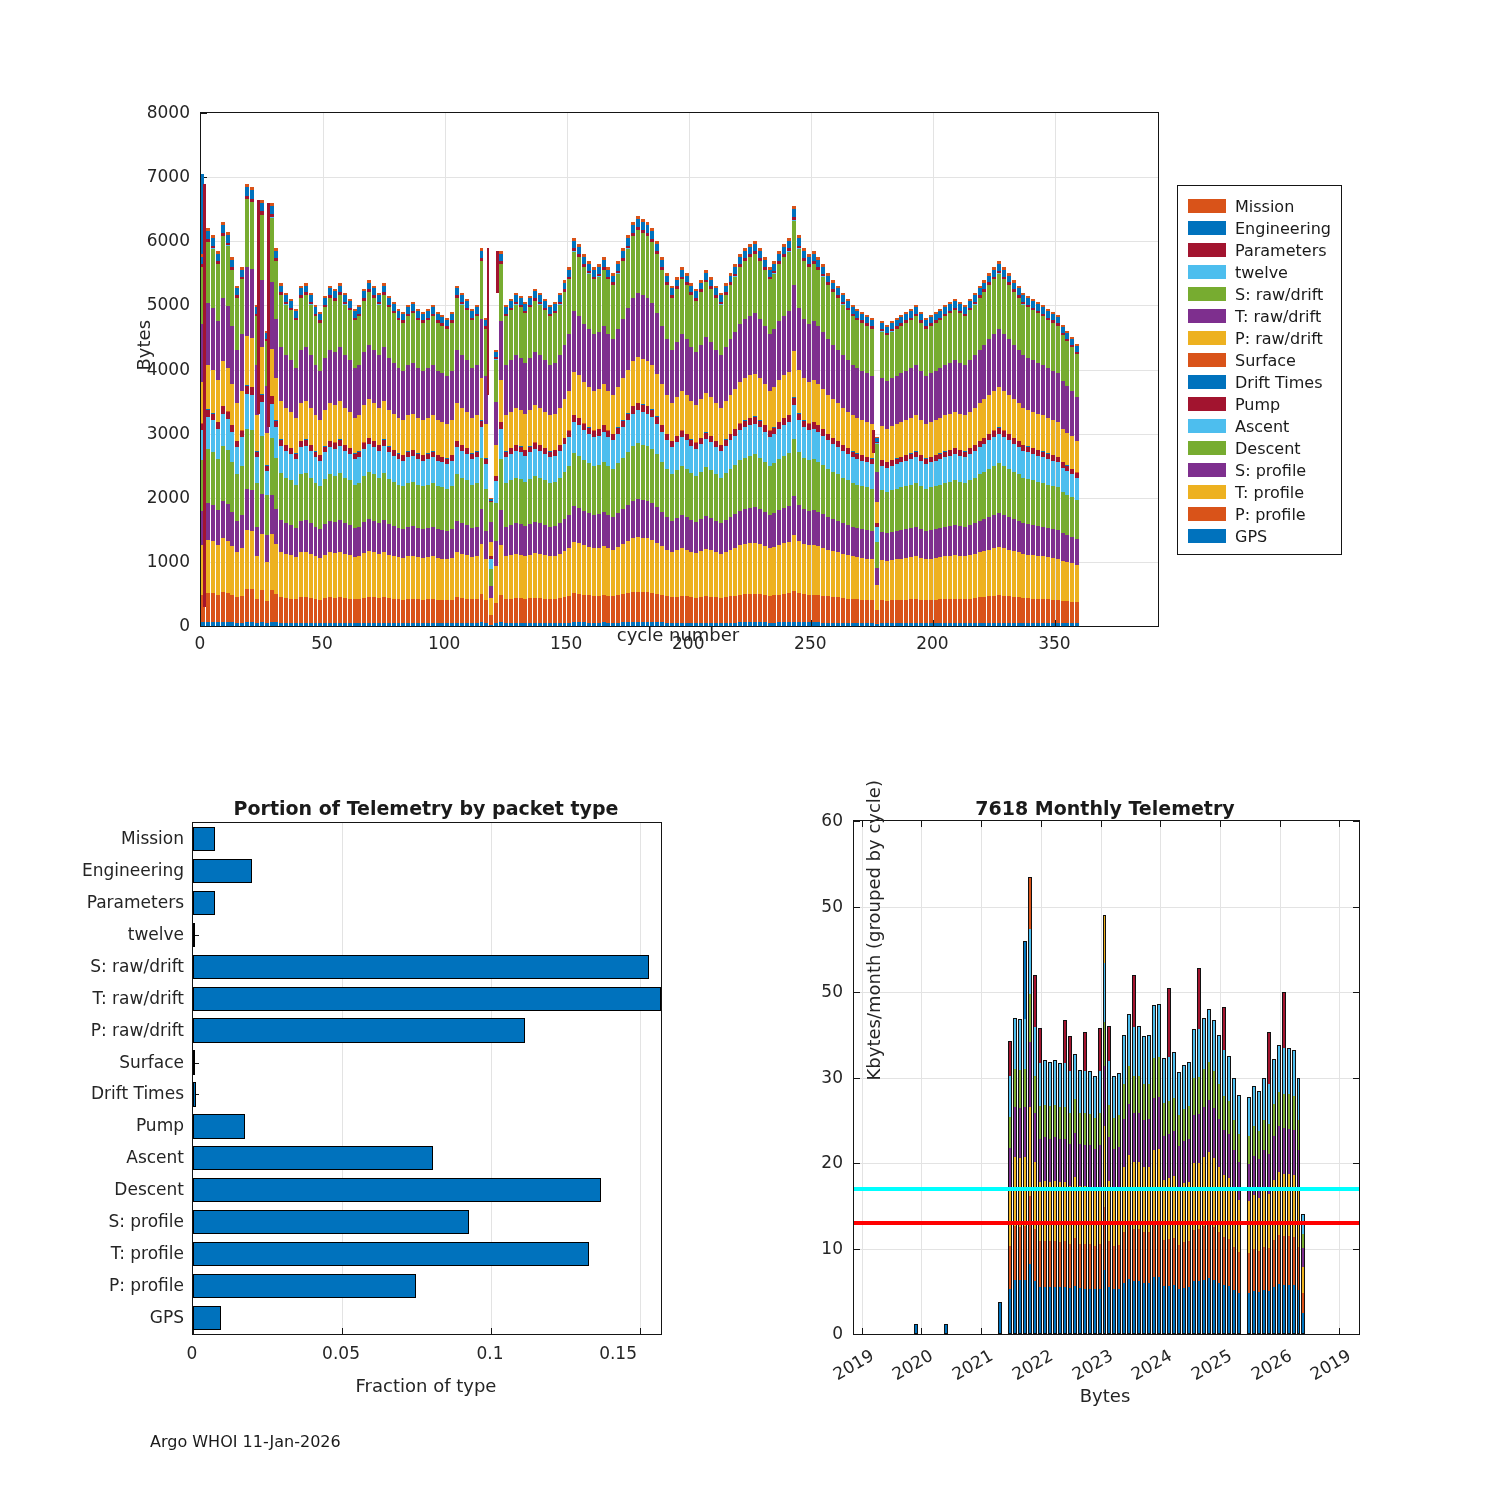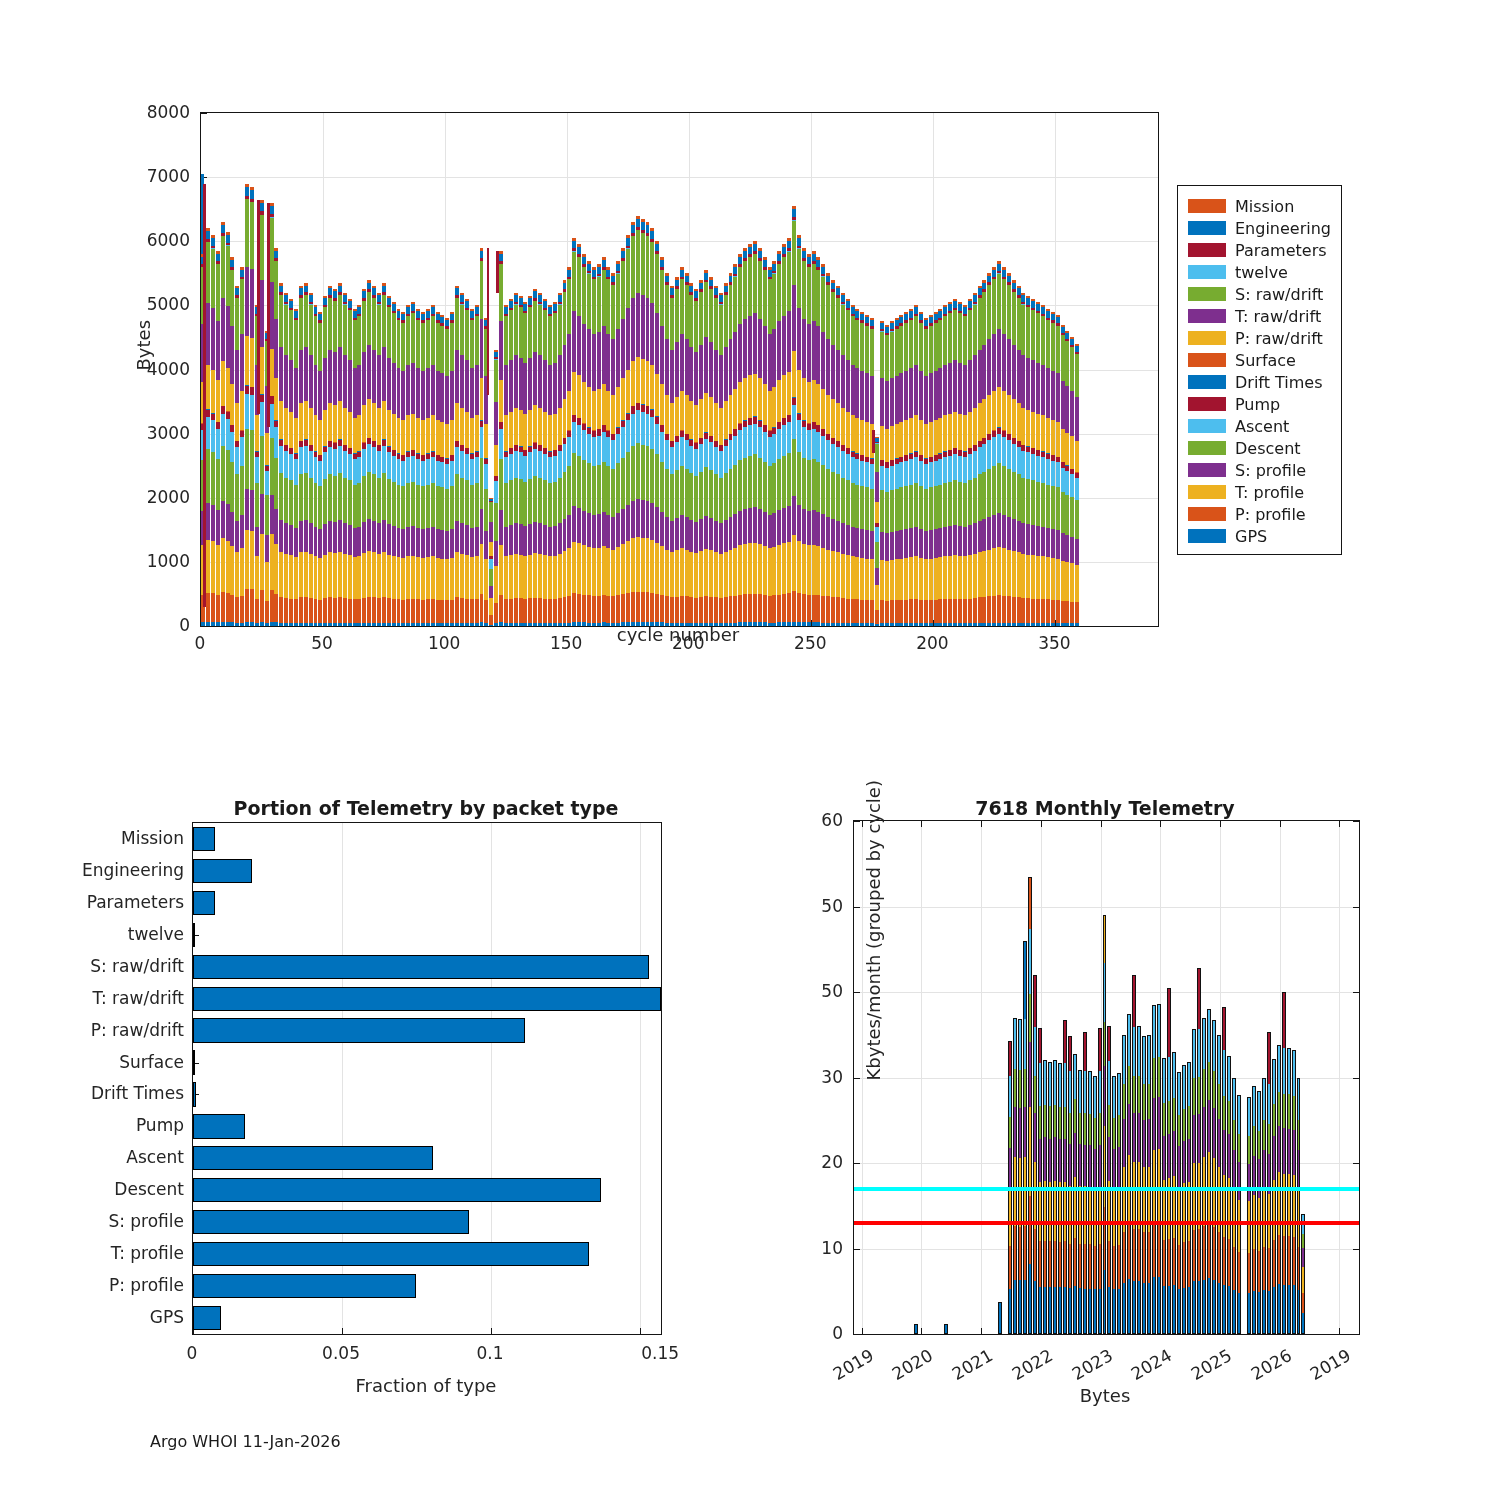--- a/index.html
+++ b/index.html
@@ -396,21 +396,21 @@
       <div class="ticklab" style="left: 20px; top: 1179.28px; width: 164px; text-align: right;">Descent</div>
       <div class="ticklab" style="left: 20px; top: 1211.22px; width: 164px; text-align: right;">S: profile</div>
       <div class="ticklab" style="left: 20px; top: 1243.16px; width: 164px; text-align: right;">T: profile</div>
       <div class="ticklab" style="left: 20px; top: 1275.09px; width: 164px; text-align: right;">P: profile</div>
       <div class="ticklab" style="left: 20px; top: 1307.03px; width: 164px; text-align: right;">GPS</div>
     </div>
   <div id="portion-xticks">
       <div class="ticklab" style="left: 152px; top: 1343px; width: 80px; text-align: center;">0</div>
       <div class="ticklab" style="left: 301.045px; top: 1343px; width: 80px; text-align: center;">0.05</div>
       <div class="ticklab" style="left: 450.089px; top: 1343px; width: 80px; text-align: center;">0.1</div>
-      <div class="ticklab" style="left: 599.134px; top: 1343px; width: 80px; text-align: right;">0.15</div>
+      <div class="ticklab" style="left: 599.134px; top: 1343px; width: 80px; text-align: left;">0.15</div>
     </div>
 
   <div class="charttitle" style="left:1105px;top:797px;">7618 Monthly Telemetry</div>
   <div id="monthly-plot" class="plotbox" style="left:853px;top:820px;width:505px;height:513px;">
       <div class="gridline" style="left: 0px; right: 0px; height: 1px; top: 427.5px;"></div>
       <div class="gridline" style="left: 0px; right: 0px; height: 1px; top: 342px;"></div>
       <div class="gridline" style="left: 0px; right: 0px; height: 1px; top: 256.5px;"></div>
       <div class="gridline" style="left: 0px; right: 0px; height: 1px; top: 171px;"></div>
       <div class="gridline" style="left: 0px; right: 0px; height: 1px; top: 85.5px;"></div>
       <div class="gridline" style="top: 0px; bottom: 0px; width: 1px; left: 7.76005px;"></div>

